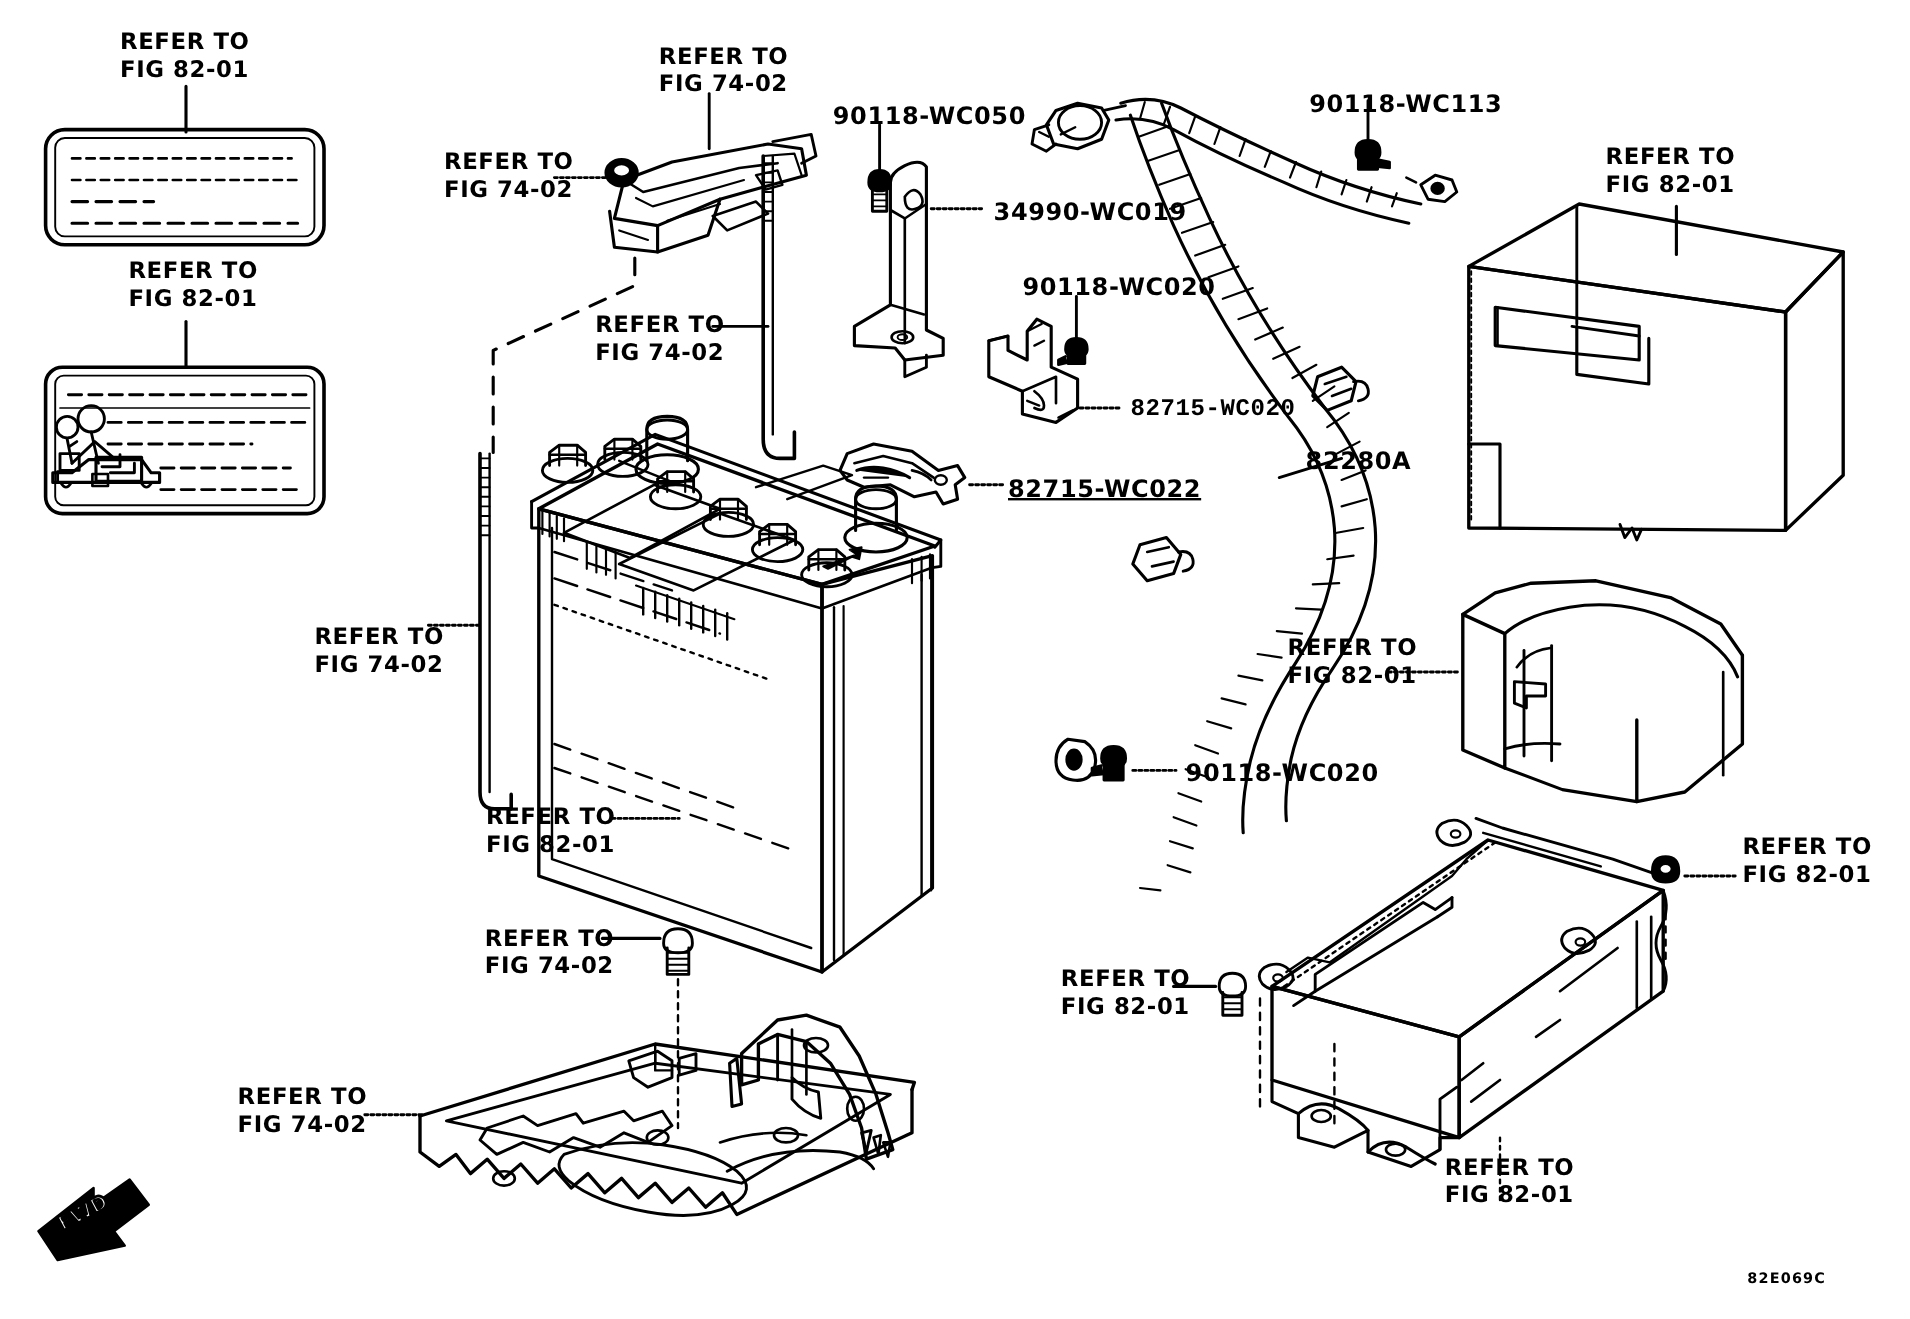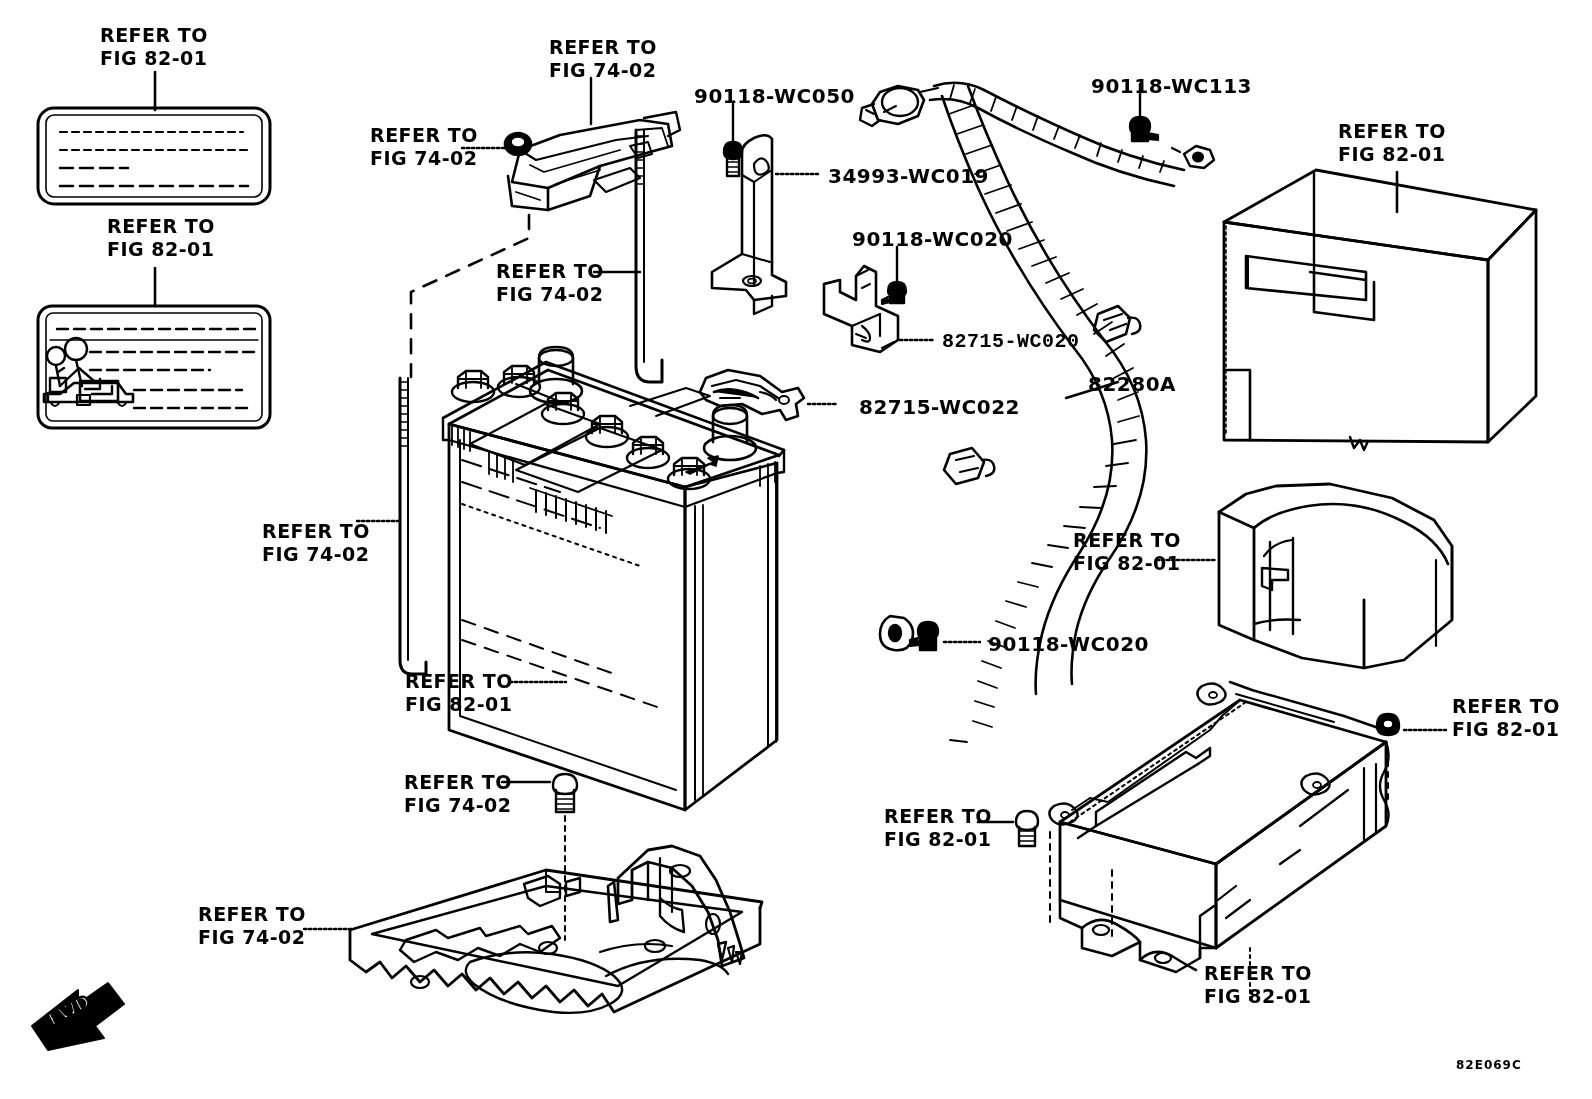--- a/index.html
+++ b/index.html
@@ -554,23 +554,23 @@
       <div class="lbl" style="left: 198px; top: 903px;"><div>REFER TO</div><div>FIG 74-02</div></div>
       <div class="lbl" style="left: 1338px; top: 120px;"><div>REFER TO</div><div>FIG 82-01</div></div>
       <div class="lbl" style="left: 1073px; top: 529px;"><div>REFER TO</div><div>FIG 82-01</div></div>
       <div class="lbl" style="left: 1452px; top: 695px;"><div>REFER TO</div><div>FIG 82-01</div></div>
       <div class="lbl" style="left: 884px; top: 805px;"><div>REFER TO</div><div>FIG 82-01</div></div>
       <div class="lbl" style="left: 1204px; top: 962px;"><div>REFER TO</div><div>FIG 82-01</div></div>
     </div>
 <div id="pn-layer">
       <div class="pn" style="left: 682px; top: 84px; margin-left: 12px;">90118-WC050</div>
       <div class="pn" style="left: 1091px; top: 61px; margin-top: 13px;">90118-WC113</div>
-      <div class="pn" style="left: 828px; top: 164px;">34993-WC019</div>
+      <div class="pn" style="left: 828px; top: 164px;">34990-WC019</div>
       <div class="pn" style="left: 852px; top: 227px;">90118-WC020</div>
       <div class="pn" style="left: 942px; top: 330px; font-family: Liberation Mono, monospace;">82715-WC020</div>
-      <div class="pn" style="left: 859px; top: 395px;">82715-WC022</div>
+      <div class="pn" style="left: 840px; top: 395px; text-decoration: underline;">82715-WC022</div>
       <div class="pn" style="left: 1088px; top: 372px;">82280A</div>
       <div class="pn" style="left: 988px; top: 632px;">90118-WC020</div>
     </div>
 
 <div class="code" style="left:1456px;top:1058px;">82E069C</div>
 
 </div>
 
 </body></html>

